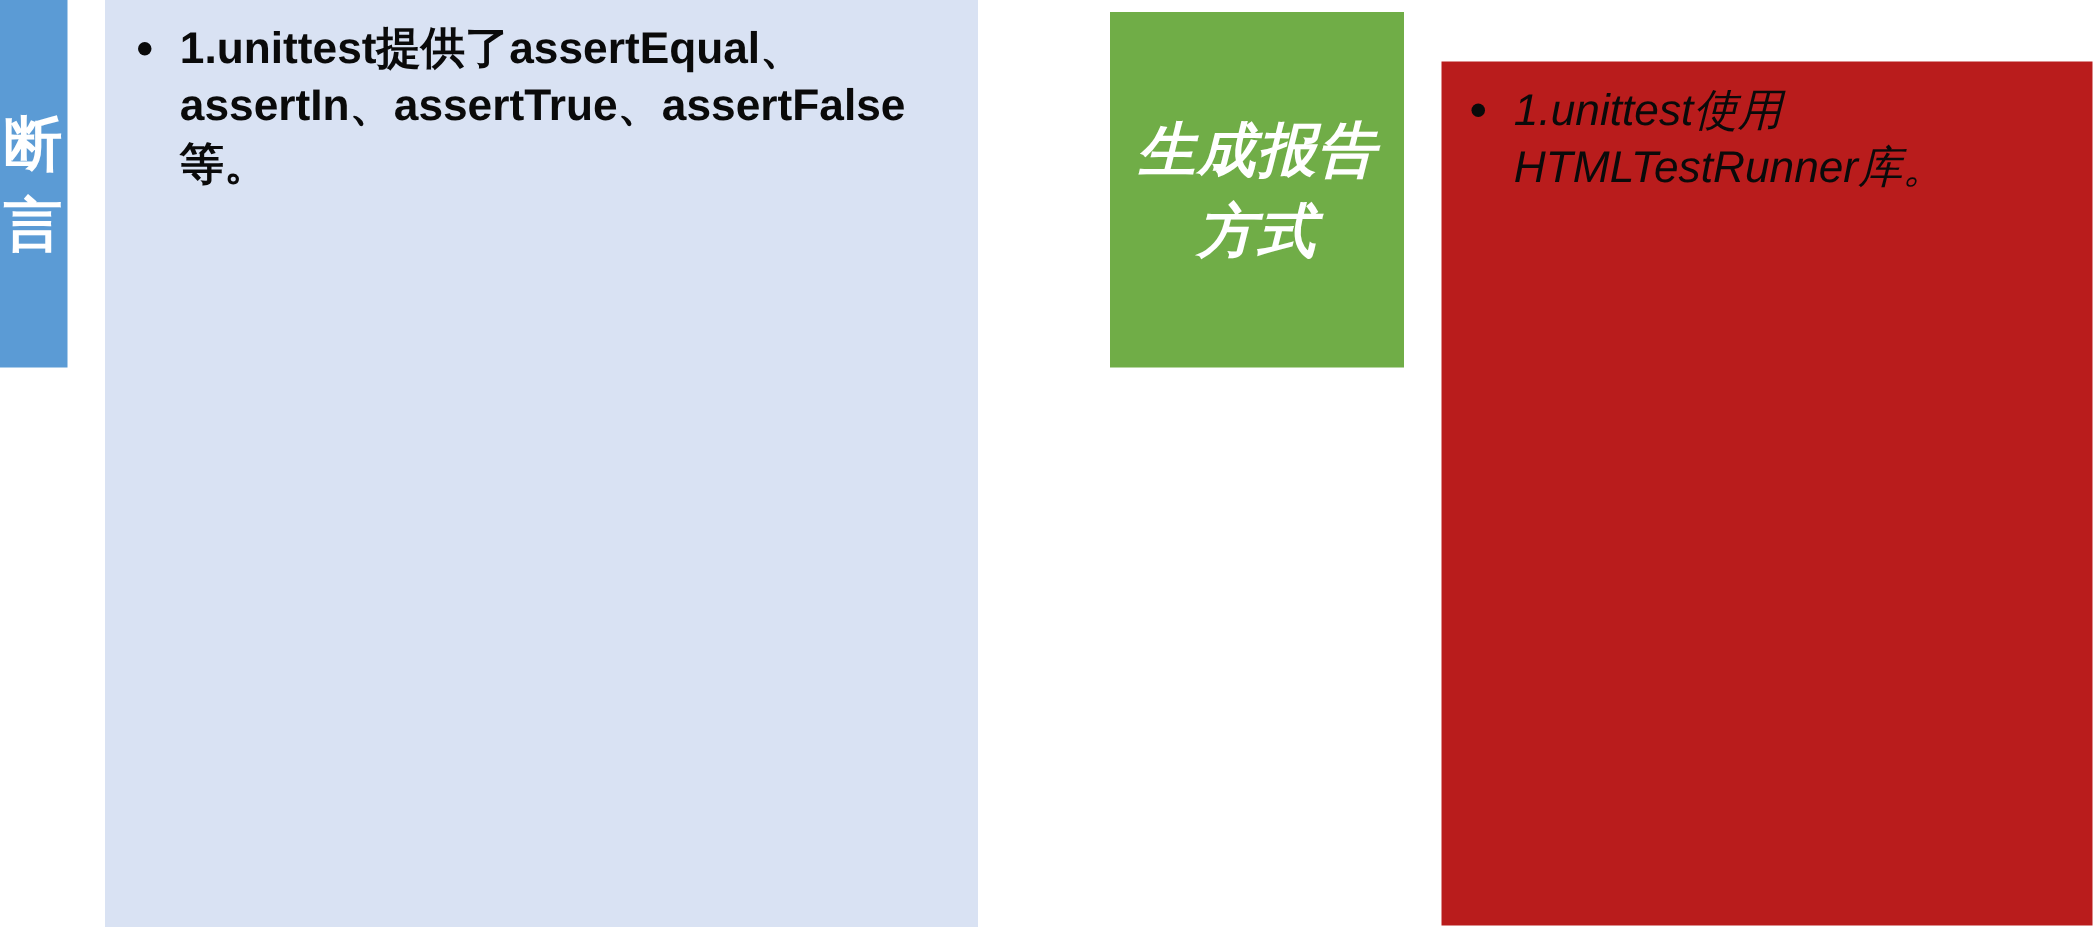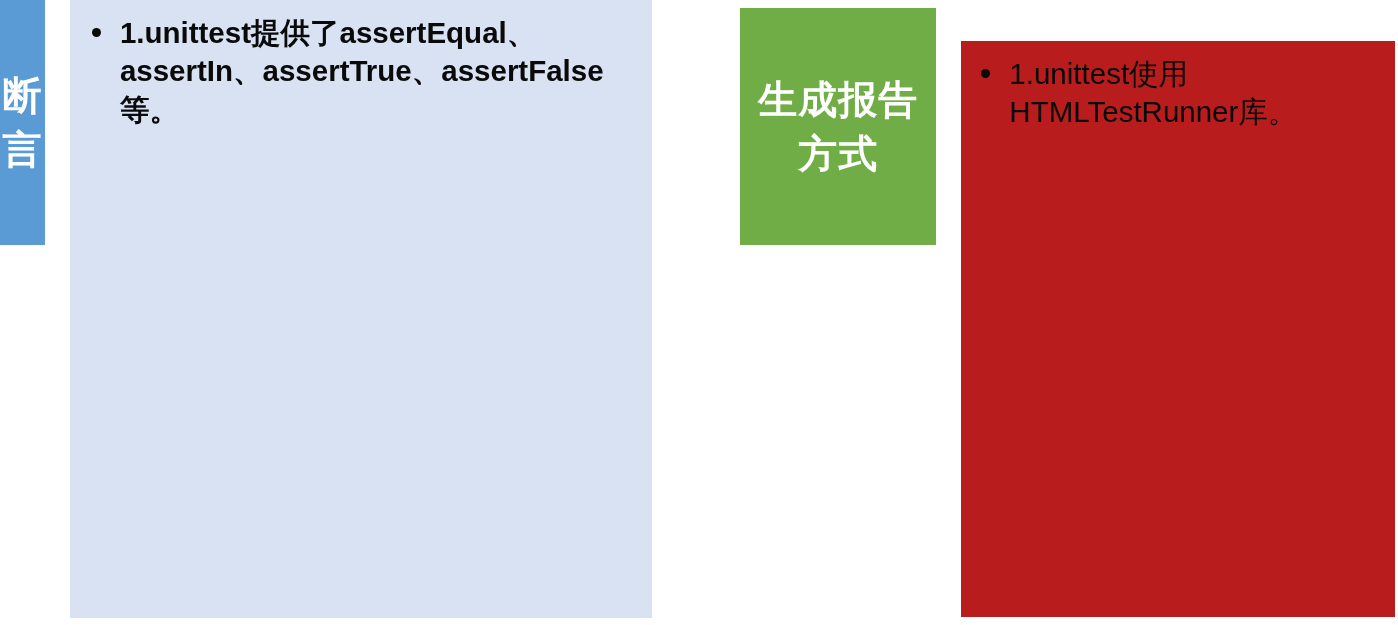--- a/index.html
+++ b/index.html
@@ -36,20 +36,21 @@
     width: 652px;
     height: 618px;
   }
 
   
   .card--right {
     left: 740px;
     top: 8px;
     width: 655px;
     height: 609px;
+    font-style: italic;
   }
 
   .card-header {
     box-sizing: border-box;
     display: flex;
     align-items: center;
     justify-content: center;
     text-align: center;
     color: #ffffff;
     font-weight: bold;

